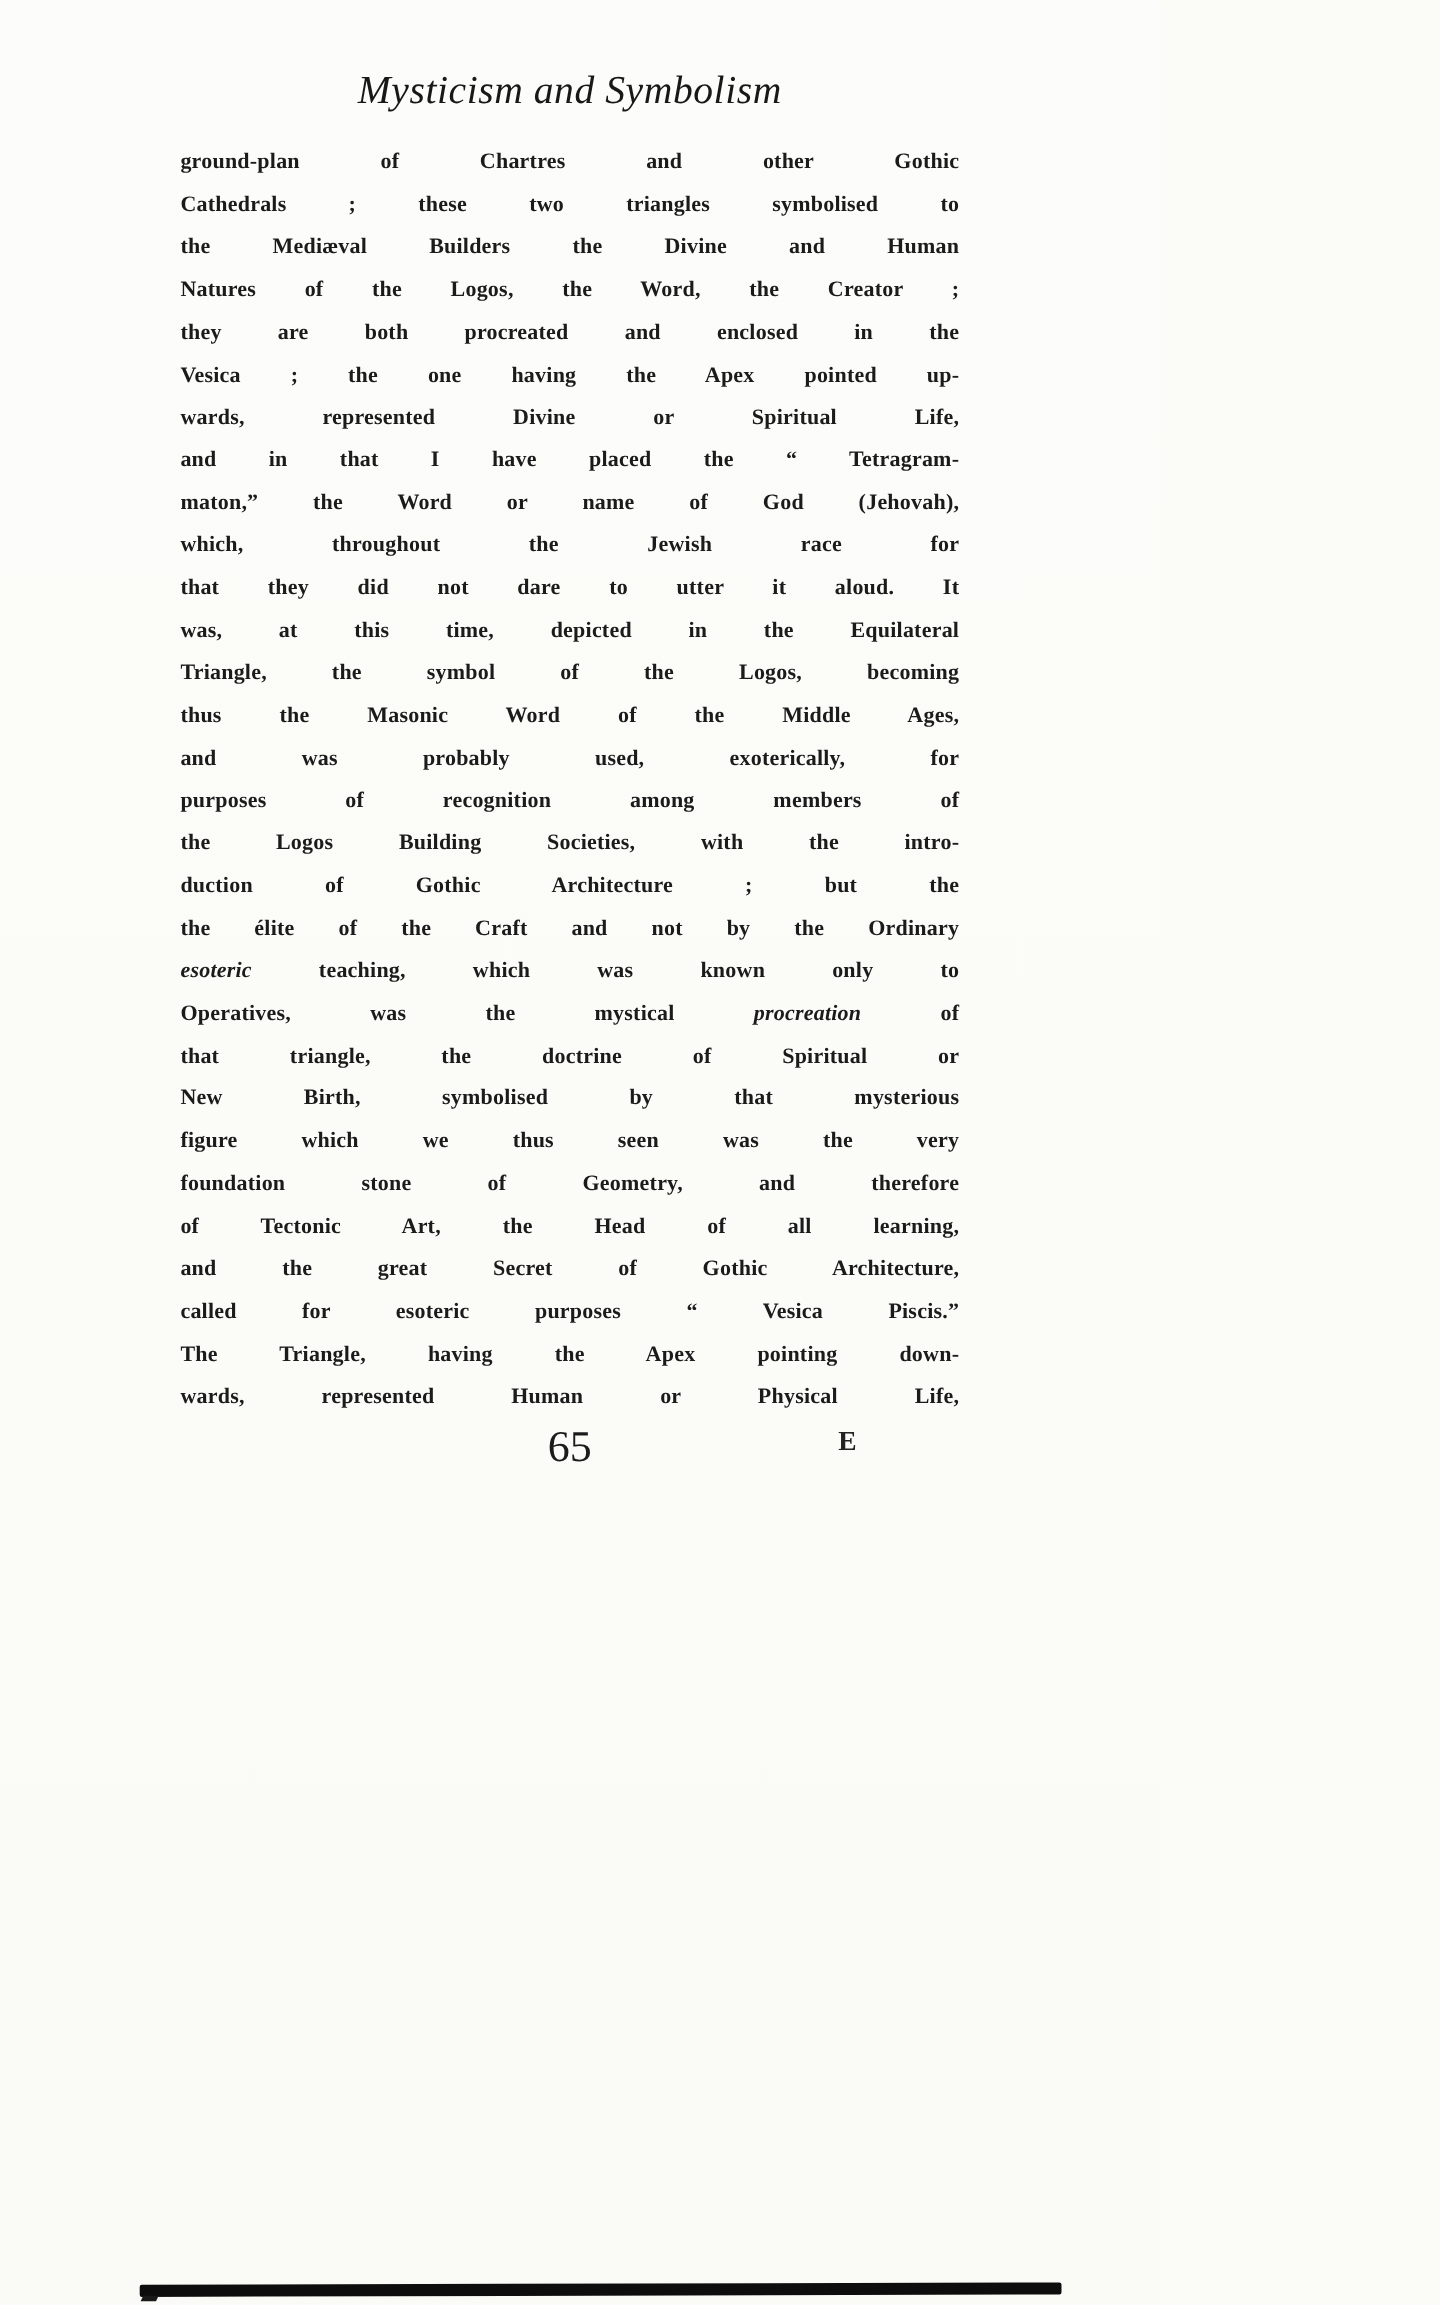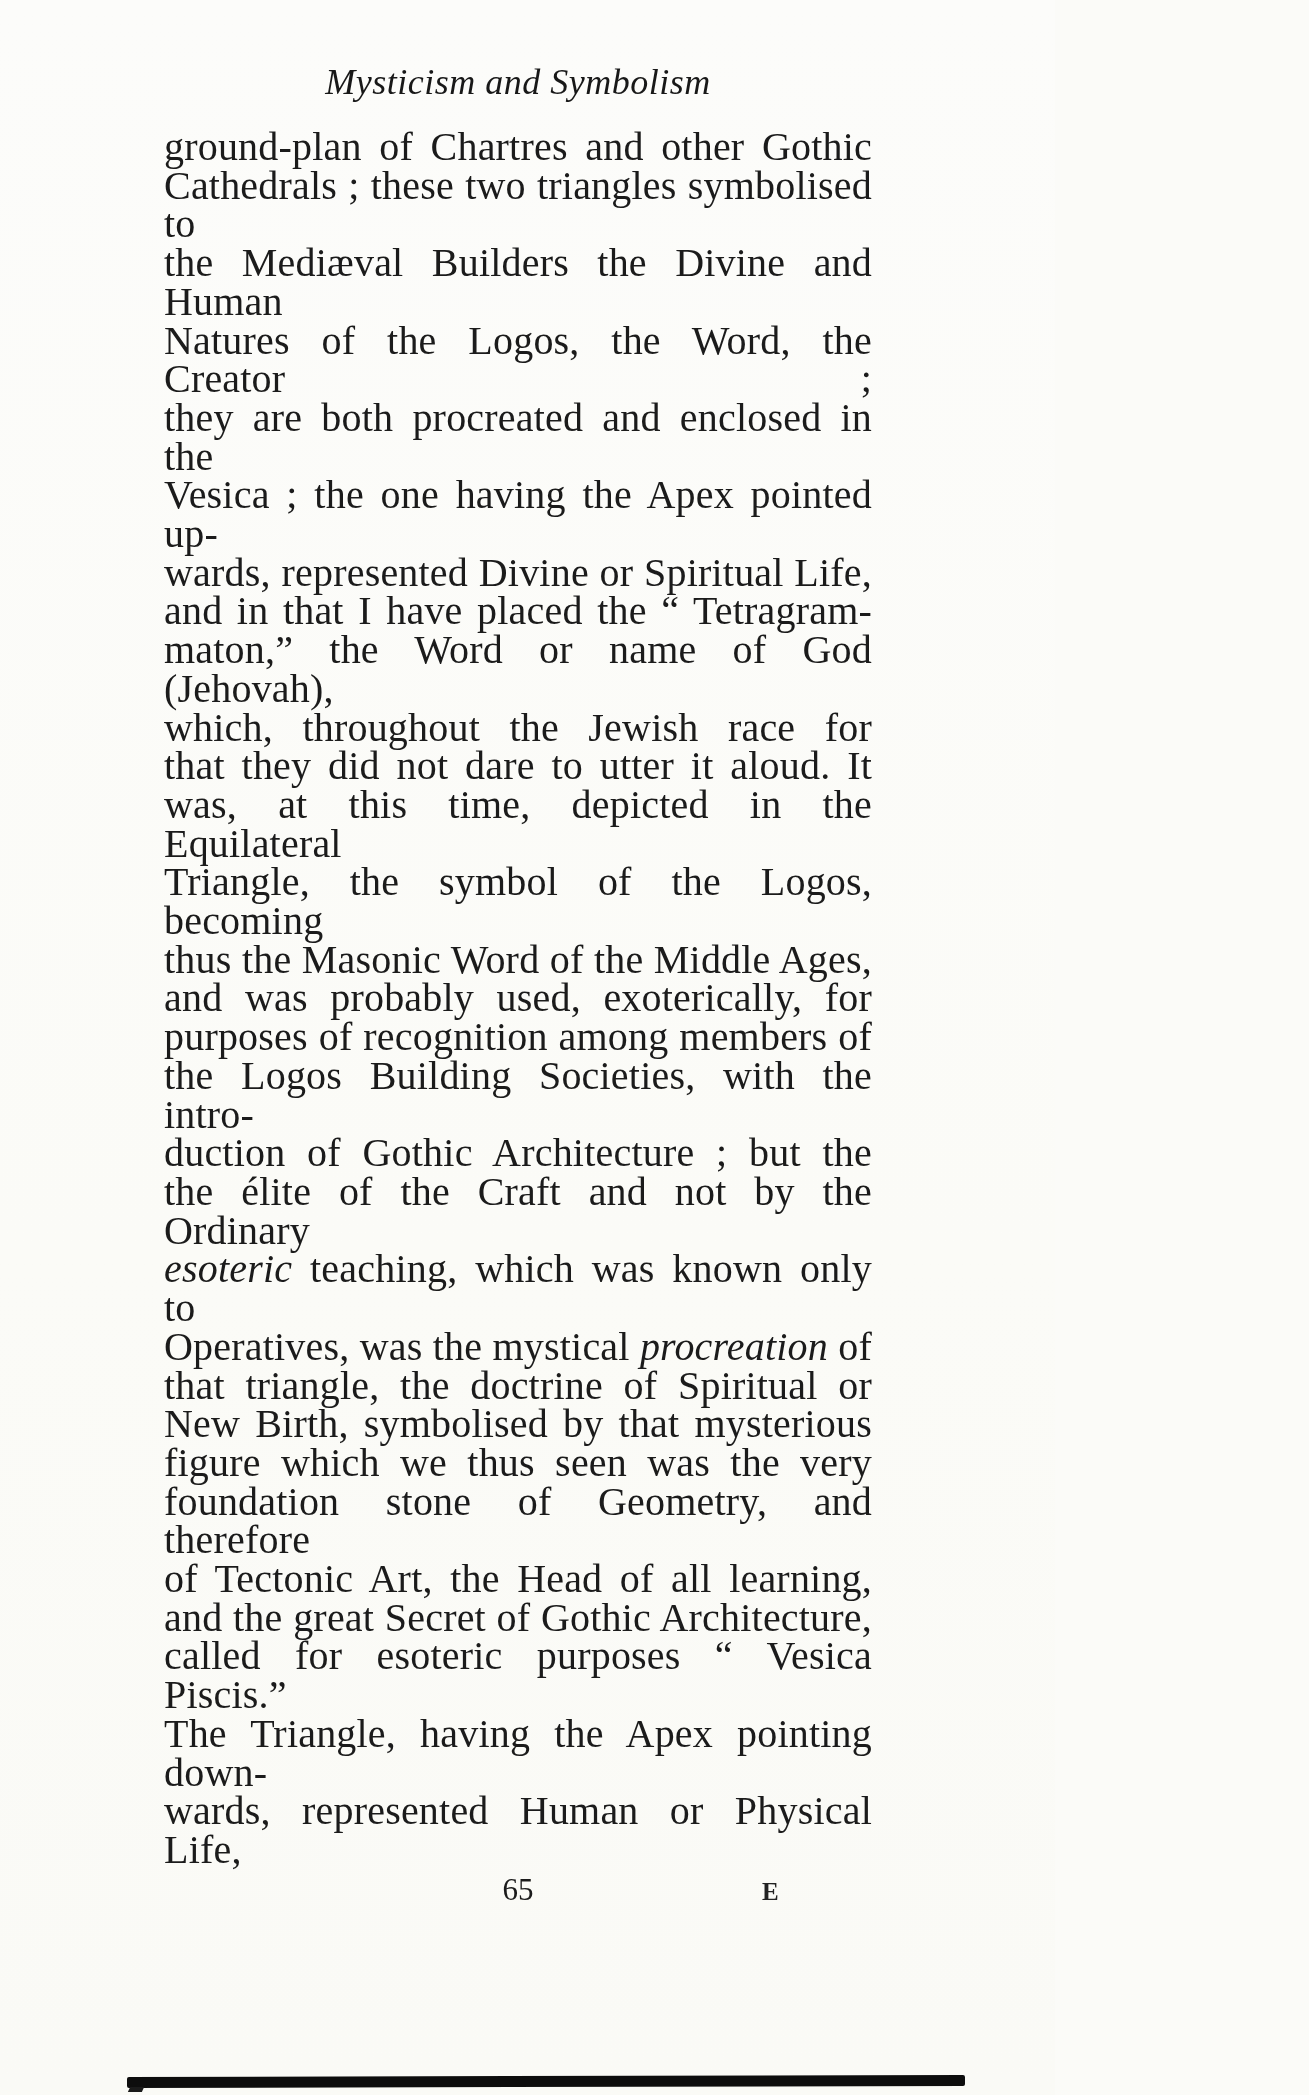--- a/index.html
+++ b/index.html
@@ -25,23 +25,24 @@
   .running-header {
     text-align: center;
     font-style: italic;
     font-size: 36px;
     line-height: 44px;
     letter-spacing: 0.5px;
     color: #181818;
   }
   .body-lines {
     margin-top: 24px;
-    font-size: 40px;
+    font-size: 20px;
     line-height: 38.7px;
     color: #1b1b1b;
+    font-weight: bold;
   }
   .line {
     text-align: justify;
     text-align-last: justify;
     -moz-text-align-last: justify;
     white-space: normal;
     letter-spacing: 0.2px;
   }
   .it {
     font-style: italic;
@@ -49,21 +50,21 @@
   .footer-row {
     position: relative;
     height: 44px;
     margin-top: 2px;
   }
   .page-number {
     position: absolute;
     left: 0;
     right: 0;
     text-align: center;
-    font-size: 31px;
+    font-size: 40px;
     color: #1b1b1b;
   }
   .signature-mark {
     position: absolute;
     left: 598px;
     top: 6px;
     font-size: 25px;
     font-weight: bold;
     letter-spacing: 1px;
     color: #222;

